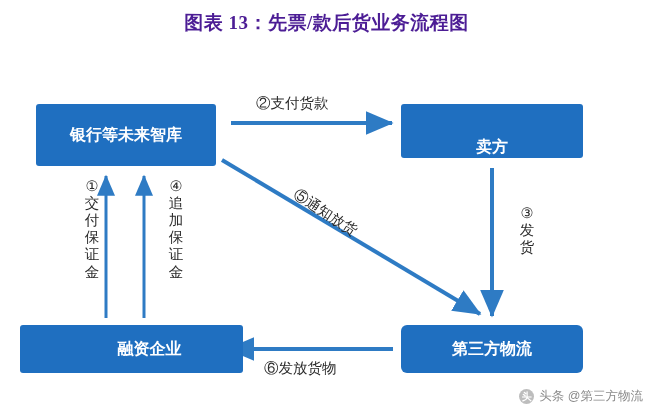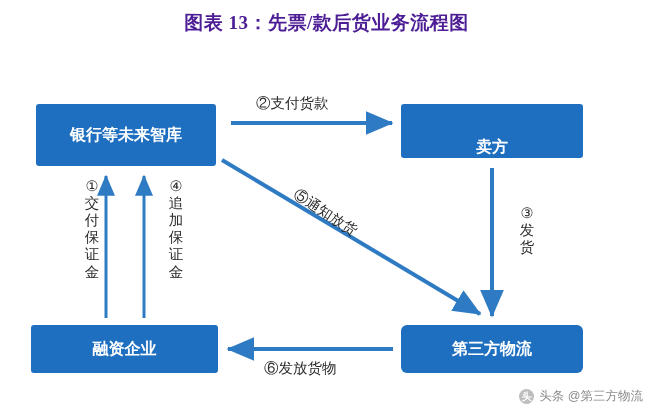--- a/index.html
+++ b/index.html
@@ -40,21 +40,21 @@
     font-weight: bold;
     font-size: 16px;
     line-height: 1.35;
     border-radius: 3px;
     text-align: center;
   }
   .node span { display: block; white-space: nowrap; }
 
   #node-bank  { left: 36px;  top: 104px; width: 180px; height: 62px; }
   #node-seller{ left: 401px; top: 104px; width: 182px; height: 54px; align-items: flex-end; }
-  #node-firm  { left: 31px;  top: 325px; width: 187px; height: 48px; }
+  #node-firm  { left: 20px;  top: 325px; width: 187px; height: 48px; padding-left: 36px; }
   #node-logi  { left: 401px; top: 325px; width: 182px; height: 48px; border-radius: 6px; }
 
   svg#arrows {
     position: absolute;
     left: 0; top: 0;
     width: 653px;
     height: 411px;
   }
 
   .lbl {

